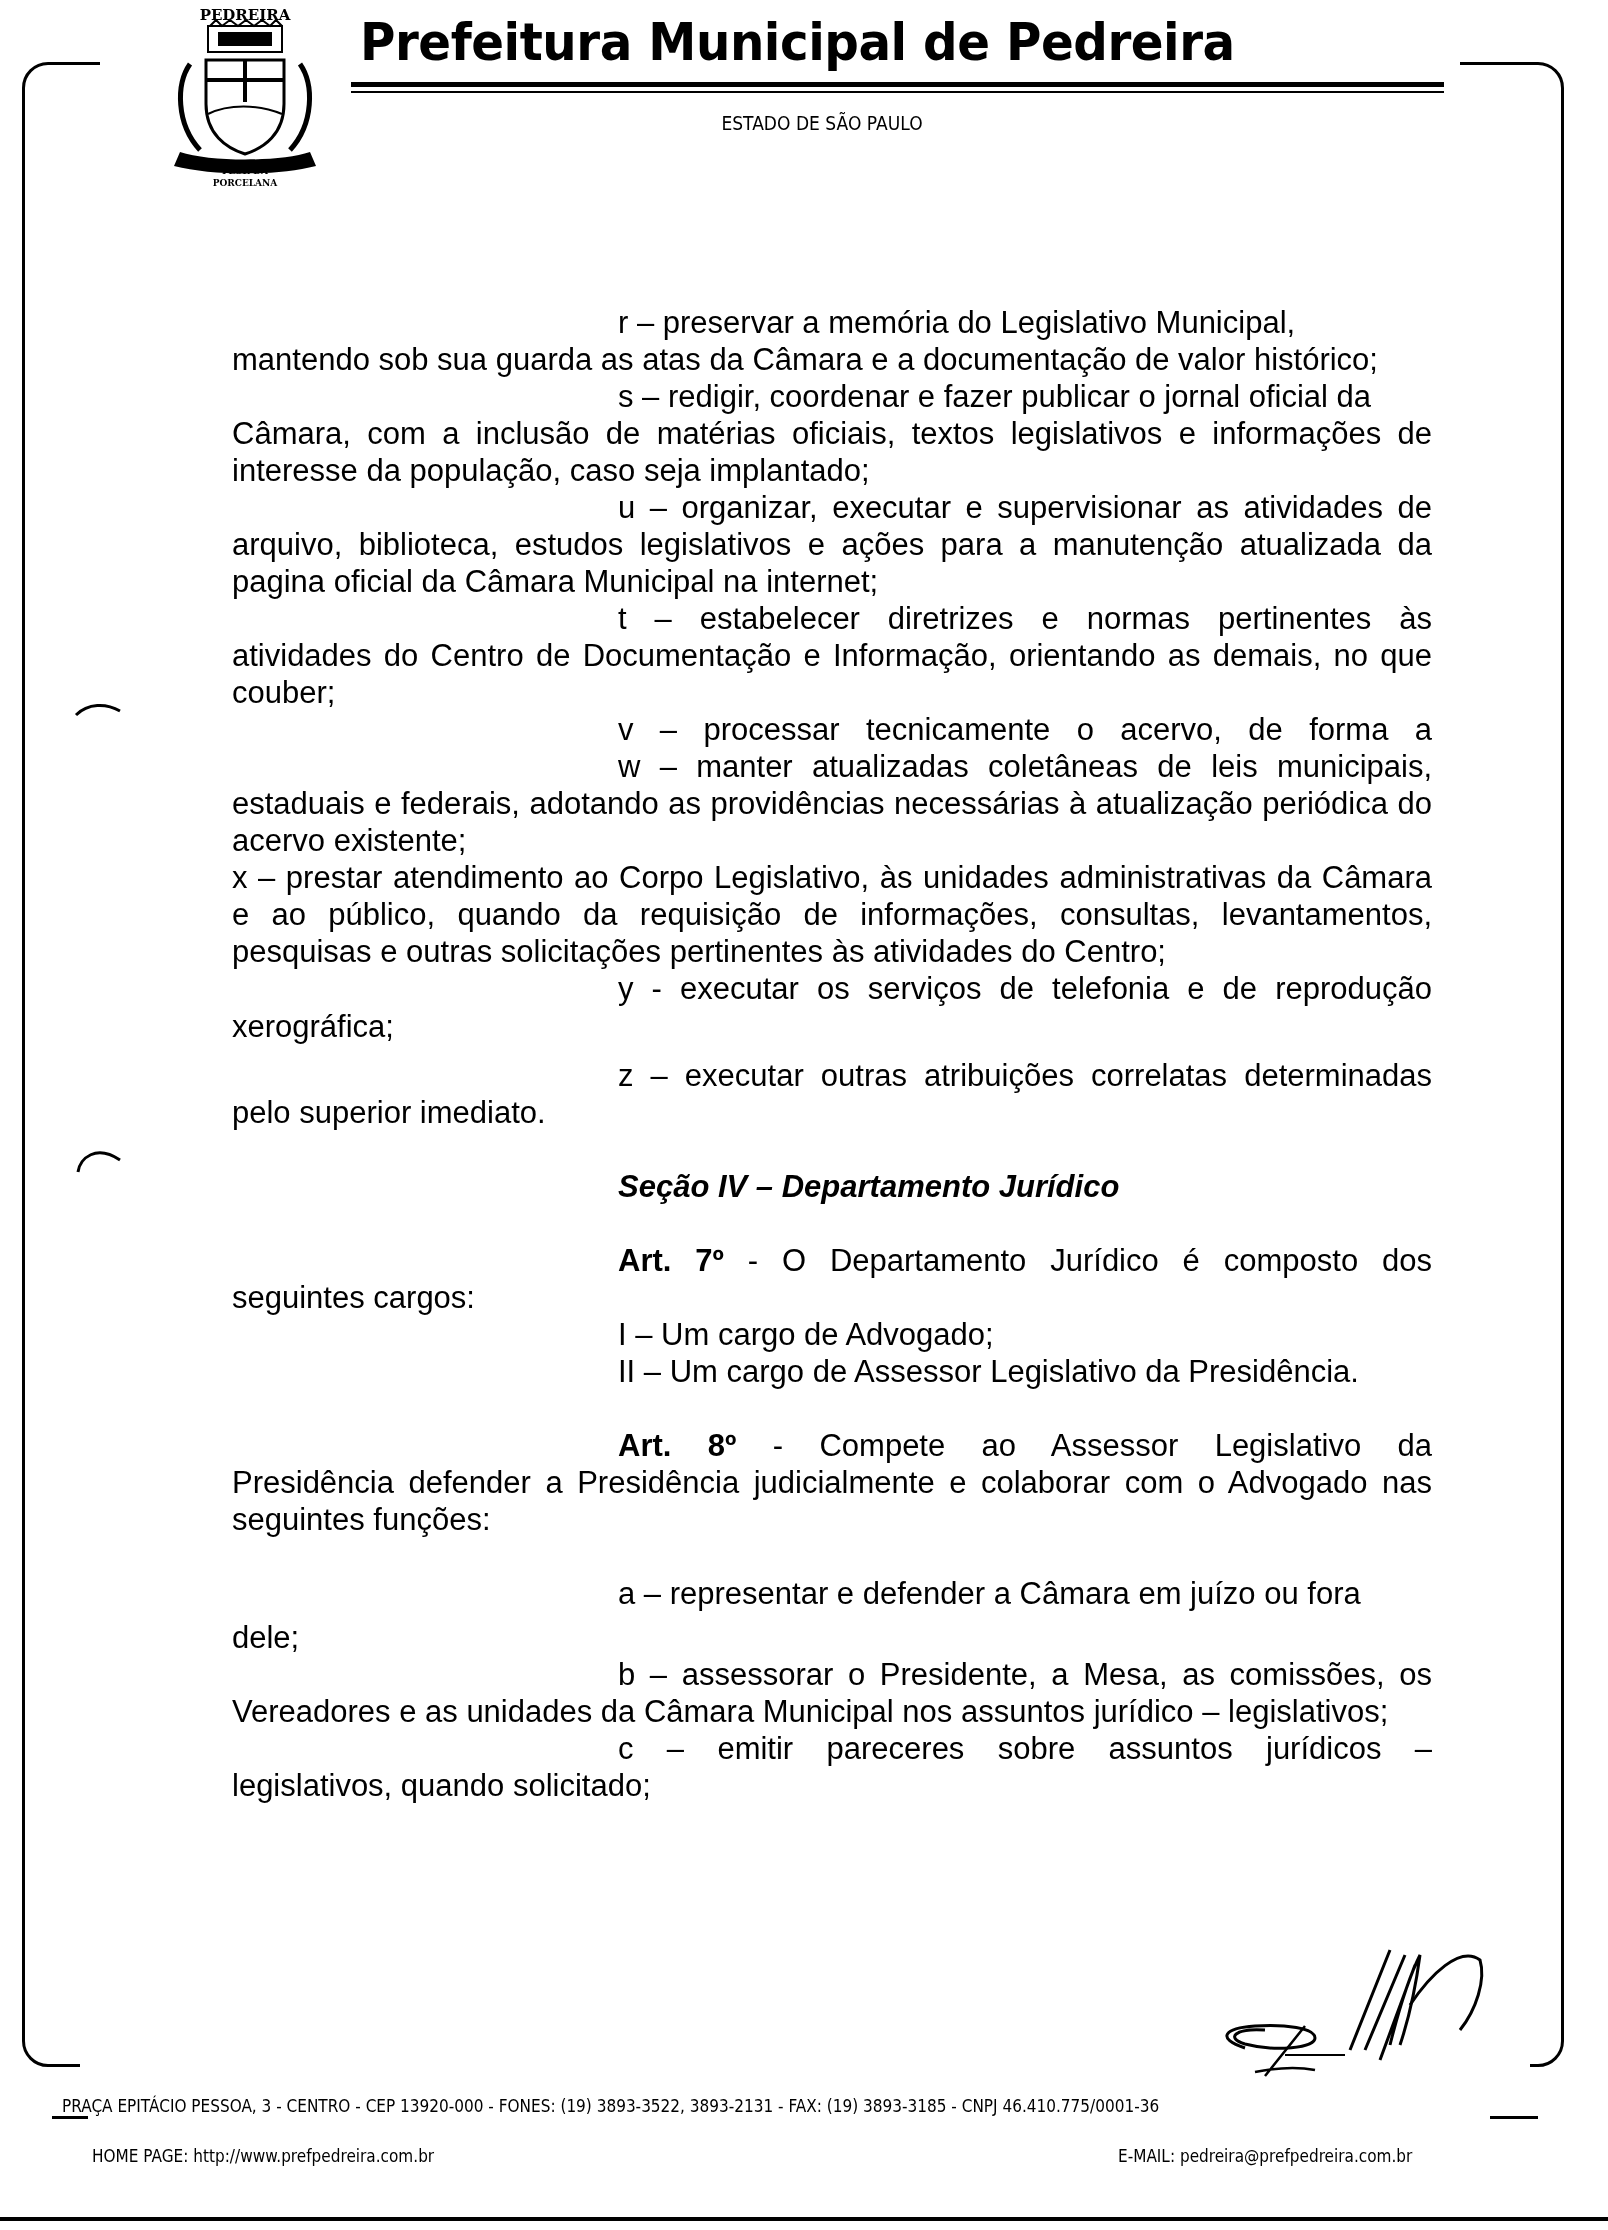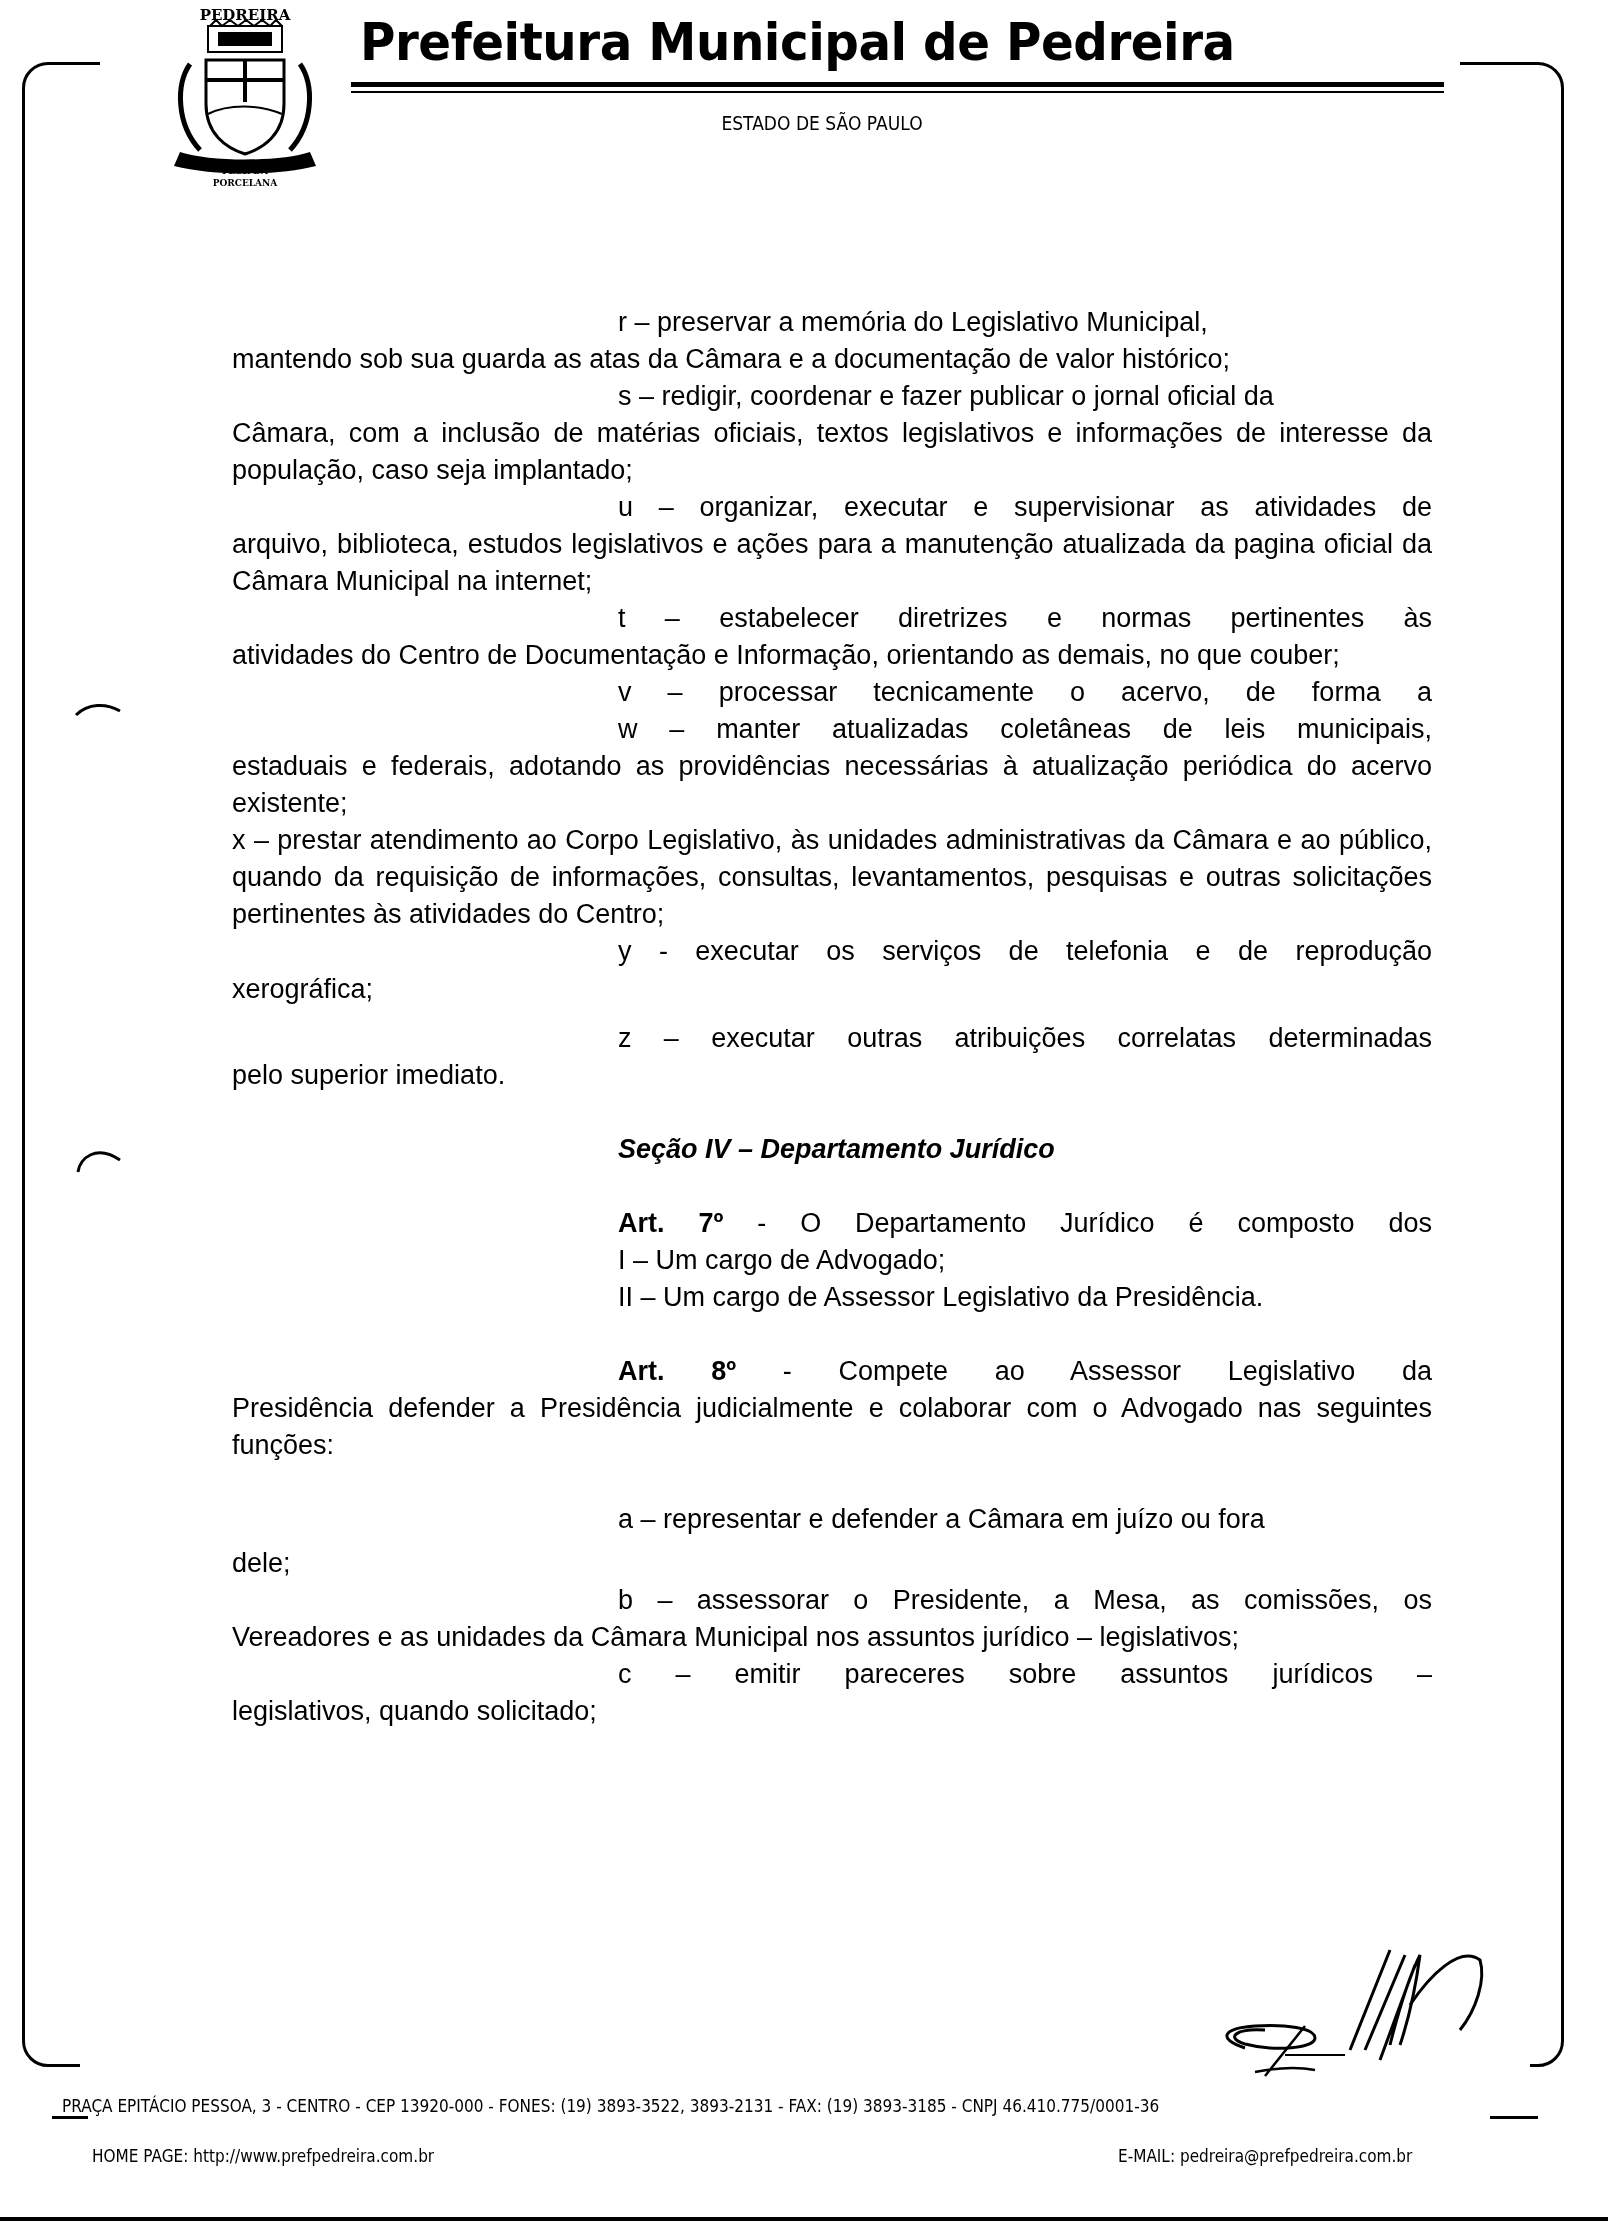--- a/index.html
+++ b/index.html
@@ -11,21 +11,21 @@
 
   
   .logo { position: absolute; left: 160px; top: 2px; width: 170px; height: 190px; }
   .title { position: absolute; left: 360px; top: 16px; font-family: "DejaVu Sans", sans-serif; font-weight: bold; font-size: 52px; letter-spacing: -0.5px; white-space: nowrap; line-height: 1; transform: scaleX(0.93); transform-origin: left top; }
   .title-rule1 { position: absolute; left: 351px; top: 82px; width: 1093px; height: 5px; background: #000; }
   .title-rule2 { position: absolute; left: 351px; top: 91px; width: 1093px; height: 2px; background: #000; }
   .subtitle { position: absolute; left: 0; width: 1608px; text-align: center; top: 112px; font-family: "DejaVu Sans", sans-serif; font-size: 19px; letter-spacing: 0; transform: scaleX(0.9); }
   .subtitle-inner { display: inline-block; margin-left: 40px; }
 
   
-  .doc { position: absolute; left: 232px; top: 304px; width: 1200px; font-size: 27px; line-height: 37px; }
+  .doc { position: absolute; left: 232px; top: 304px; width: 1200px; font-size: 31px; line-height: 37px; }
   .p { text-align: justify; text-align-last: left; margin: 0; }
   .p .first { display: block; padding-left: 386px; text-align: justify; text-align-last: justify; }
   .p .rest { display: block; text-align: justify; text-align-last: left; }
   .gap-s { height: 37px; }
   .section-title { padding-left: 386px; font-weight: bold; font-style: italic; }
   .art-label { font-weight: bold; }
   .list-line { padding-left: 386px; display: block; }
 
   
   .mark { position: absolute; }
@@ -113,20 +113,21 @@
       <span class="first">z – executar outras atribuições correlatas determinadas</span>
       <span class="rest">pelo superior imediato.</span>
     </div>
 
   <div class="gap-s"></div>
   <div class="section-title">Seção IV – Departamento Jurídico</div>
   <div class="gap-s"></div>
 
   <div class="p">
     <span class="first"><span class="art-label">Art. 7º</span><span> - O Departamento Jurídico é composto dos</span></span>
+    <span class="rest">seguintes cargos:</span>
     <span class="list-line">I – Um cargo de Advogado;</span>
     <span class="list-line">II – Um cargo de Assessor Legislativo da Presidência.</span>
   </div>
 
   <div class="gap-s"></div>
 
   <div class="p">
     <span class="first"><span class="art-label">Art. 8º</span><span> - Compete ao Assessor Legislativo da</span></span>
     <span class="rest">Presidência defender a Presidência judicialmente e colaborar com o Advogado nas seguintes funções:</span>
   </div>

